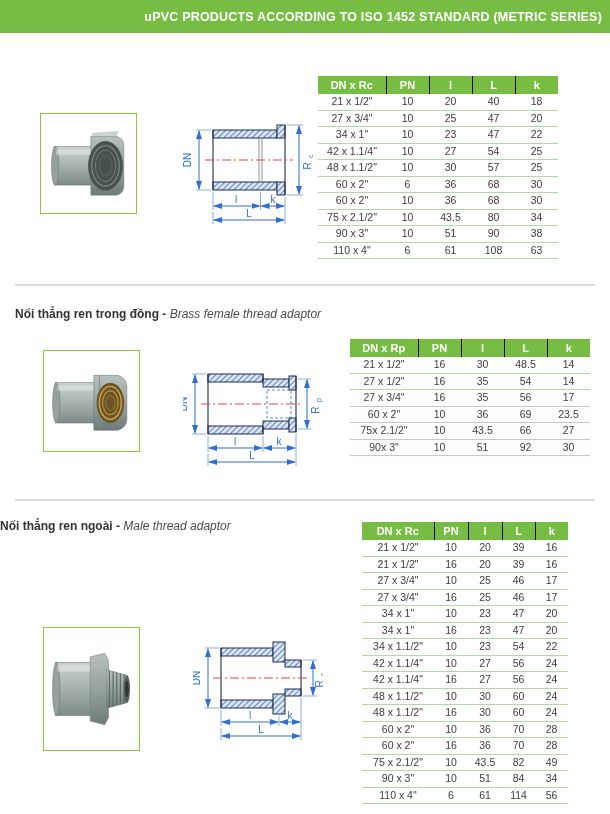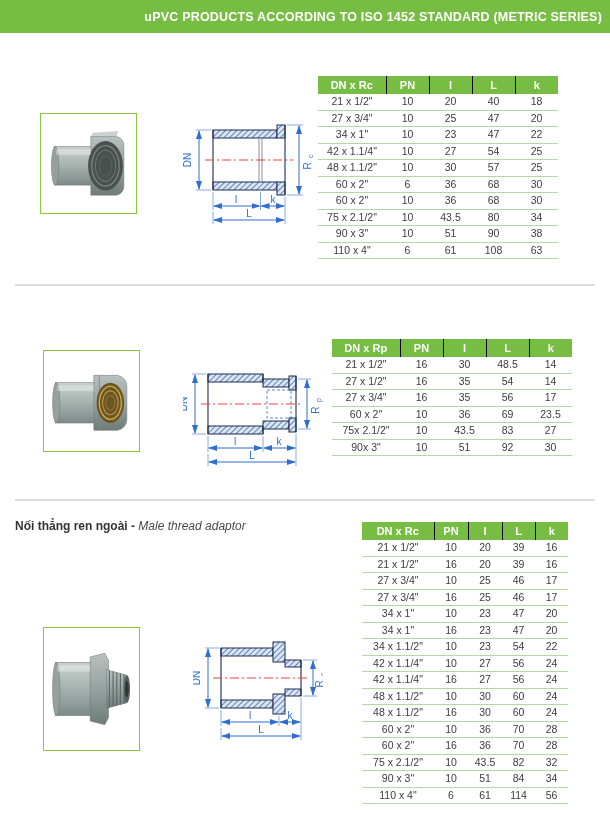--- a/index.html
+++ b/index.html
@@ -31,21 +31,21 @@
 
   .drawing{position:absolute;}
 
   table.spec{border-collapse:collapse;table-layout:fixed;position:absolute;}
   table.spec th{background:var(--banner-green);color:#fff;font-size:11px;font-weight:bold;
     padding:2px 0;border-right:1px solid #000000;text-align:center;line-height:14px;}
   table.spec th:last-child{border-right:none;}
   table.spec td{font-size:10.5px;color:var(--text-dark);text-align:center;padding:0;
     line-height:15.5px;border-bottom:1.5px solid var(--row-separator);}
   .t1{left:318px;top:76px;width:240px;}
-  .t2{left:332px;top:339px;width:240px;}
+  .t2{left:350px;top:339px;width:240px;}
   .t3{left:362px;top:522px;width:206px;}
   .t3 td{line-height:14.8px;font-size:10.2px;}
   .t3 th{font-size:10.5px;line-height:13px;}
 
   
   .dimline{stroke:var(--drawing-blue);stroke-width:1;fill:none;}
   .extline{stroke:var(--drawing-blue);stroke-width:.7;fill:none;opacity:.85;}
   .outline{stroke:var(--drawing-dark);stroke-width:1.1;fill:none;}
   .wall{fill:url(#hatch);stroke:var(--drawing-dark);stroke-width:1;}
   .innerline{stroke:#8a8f98;stroke-width:1;}
@@ -225,20 +225,23 @@
           <td>6</td>
           <td>61</td>
           <td>108</td>
           <td>63</td>
         </tr>
       </tbody>
   </table>
 
   <div class="divider" style="top:284px;"></div>
 
+  <div class="section-title" style="left:15px;top:307px;">
+    <span class="vi">Nối thẳng ren trong đồng - </span><span class="en">Brass female thread adaptor</span>
+  </div>
 
   <div class="photo-box" style="left:43px;top:350px;width:97px;height:102px;">
     <svg width="88" height="92" viewBox="0 0 96 100">
       <rect x="8" y="30" width="44" height="44" fill="url(#gBody)" class="metal-stroke"></rect>
       <ellipse cx="9" cy="52" rx="4" ry="22" fill="#96a19e" class="metal-stroke"></ellipse>
       <path d="M50,22 L76,22 Q86,25 86,34 L86,70 Q86,79 76,82 L50,82 Z" fill="url(#gSocket)" class="metal-stroke"></path>
       <line x1="56" y1="22" x2="56" y2="82" stroke="#7f8b88" stroke-width="1"></line>
       <ellipse cx="68" cy="52" rx="15" ry="22" fill="#6b5524"></ellipse>
       <ellipse cx="68" cy="52" rx="12" ry="18" fill="none" stroke="#cfa94e" stroke-width="1.5"></ellipse>
       <ellipse cx="68" cy="52" rx="8.5" ry="13" fill="none" stroke="#b8923f" stroke-width="1.3"></ellipse>
@@ -326,36 +329,36 @@
           <td>60 x 2"</td>
           <td>10</td>
           <td>36</td>
           <td>69</td>
           <td>23.5</td>
         </tr>
         <tr>
           <td>75x 2.1/2"</td>
           <td>10</td>
           <td>43.5</td>
-          <td>83</td>
+          <td>66</td>
           <td>27</td>
         </tr>
         <tr>
           <td>90x 3"</td>
           <td>10</td>
           <td>51</td>
           <td>92</td>
           <td>30</td>
         </tr>
       </tbody>
   </table>
 
   <div class="divider" style="top:499px;"></div>
 
-  <div class="section-title" style="left:15px;top:519px;">
+  <div class="section-title" style="left:0;top:519px;">
     <span class="vi">Nối thẳng ren ngoài - </span><span class="en">Male thread adaptor</span>
   </div>
 
   <div class="photo-box" style="left:43px;top:627px;width:97px;height:124px;">
     <svg width="88" height="112" viewBox="0 0 96 122">
       <rect x="8" y="32" width="40" height="58" fill="url(#gBody)" class="metal-stroke"></rect>
       <ellipse cx="9" cy="61" rx="4" ry="29" fill="#96a19e" class="metal-stroke"></ellipse>
       <polygon points="46,26 62,22 66,30 66,92 62,100 46,96" fill="url(#gSocket)" class="metal-stroke"></polygon>
       <path d="M64,40 L86,46 L86,76 L64,82 Z" fill="url(#gSocket)" class="metal-stroke"></path>
       <g stroke="#5f6b68" stroke-width="1.3">
@@ -511,21 +514,21 @@
           <td>16</td>
           <td>36</td>
           <td>70</td>
           <td>28</td>
         </tr>
         <tr>
           <td>75 x 2.1/2"</td>
           <td>10</td>
           <td>43.5</td>
           <td>82</td>
-          <td>32</td>
+          <td>49</td>
         </tr>
         <tr>
           <td>90 x 3"</td>
           <td>10</td>
           <td>51</td>
           <td>84</td>
           <td>34</td>
         </tr>
         <tr>
           <td>110 x 4"</td>

